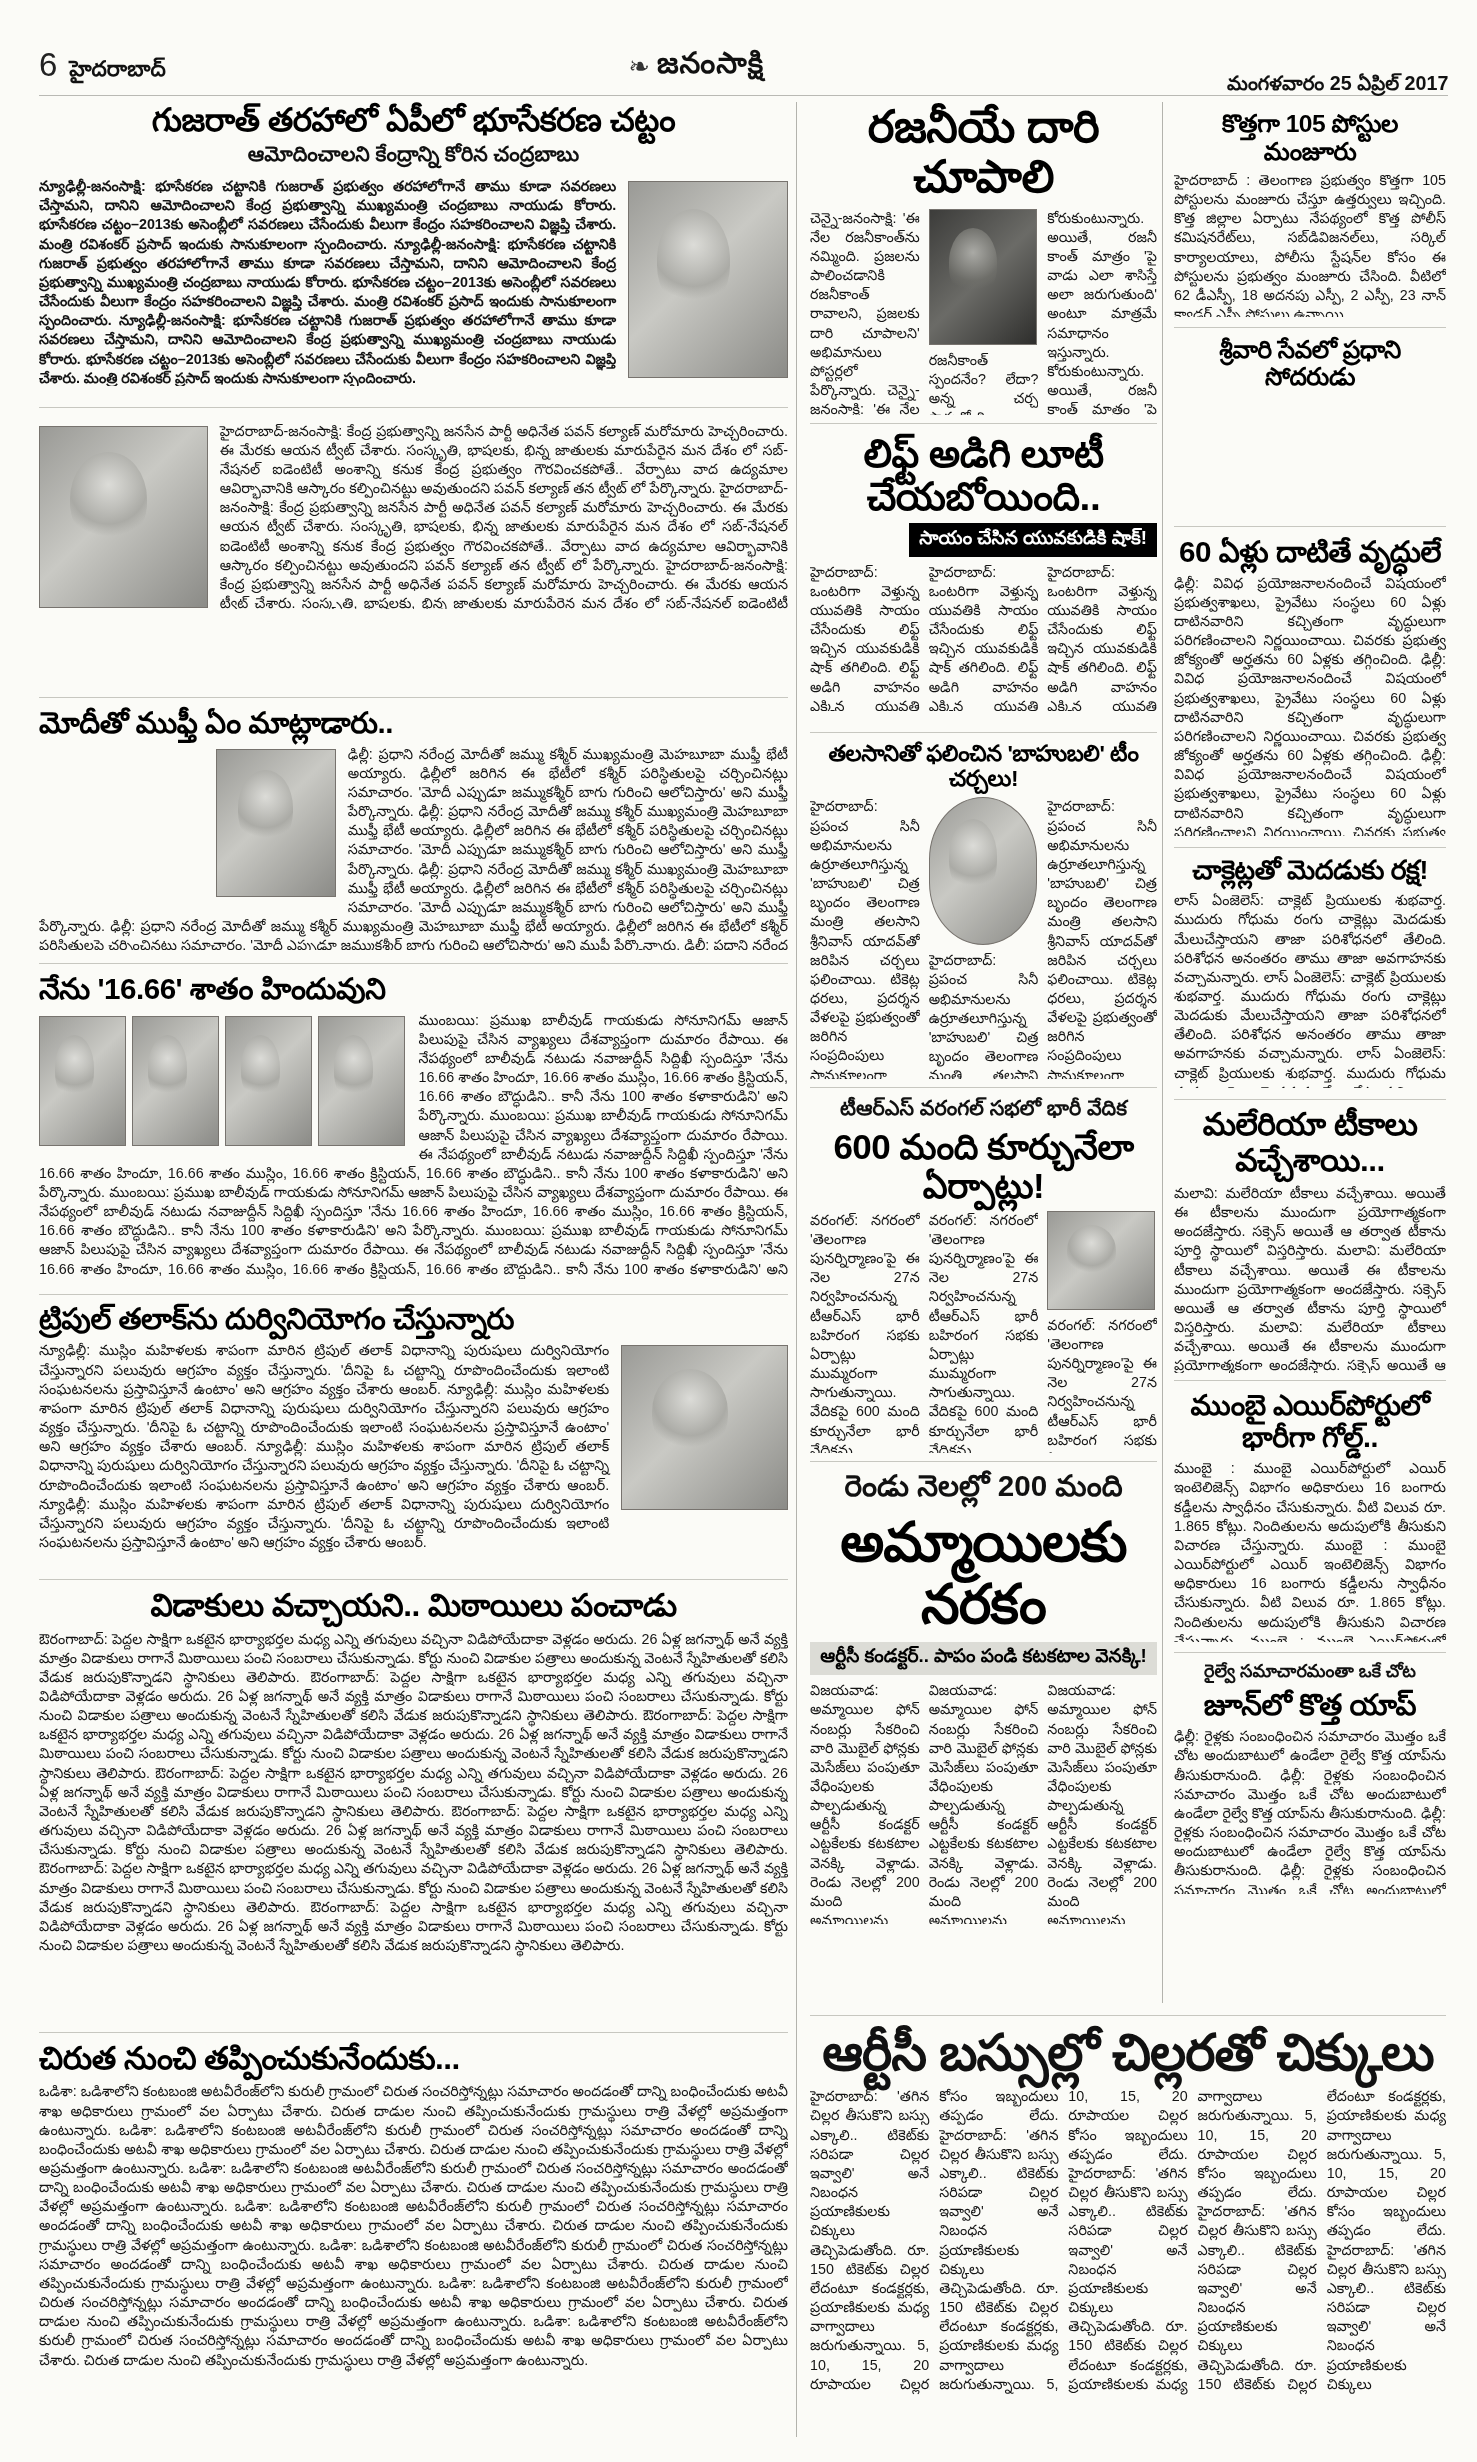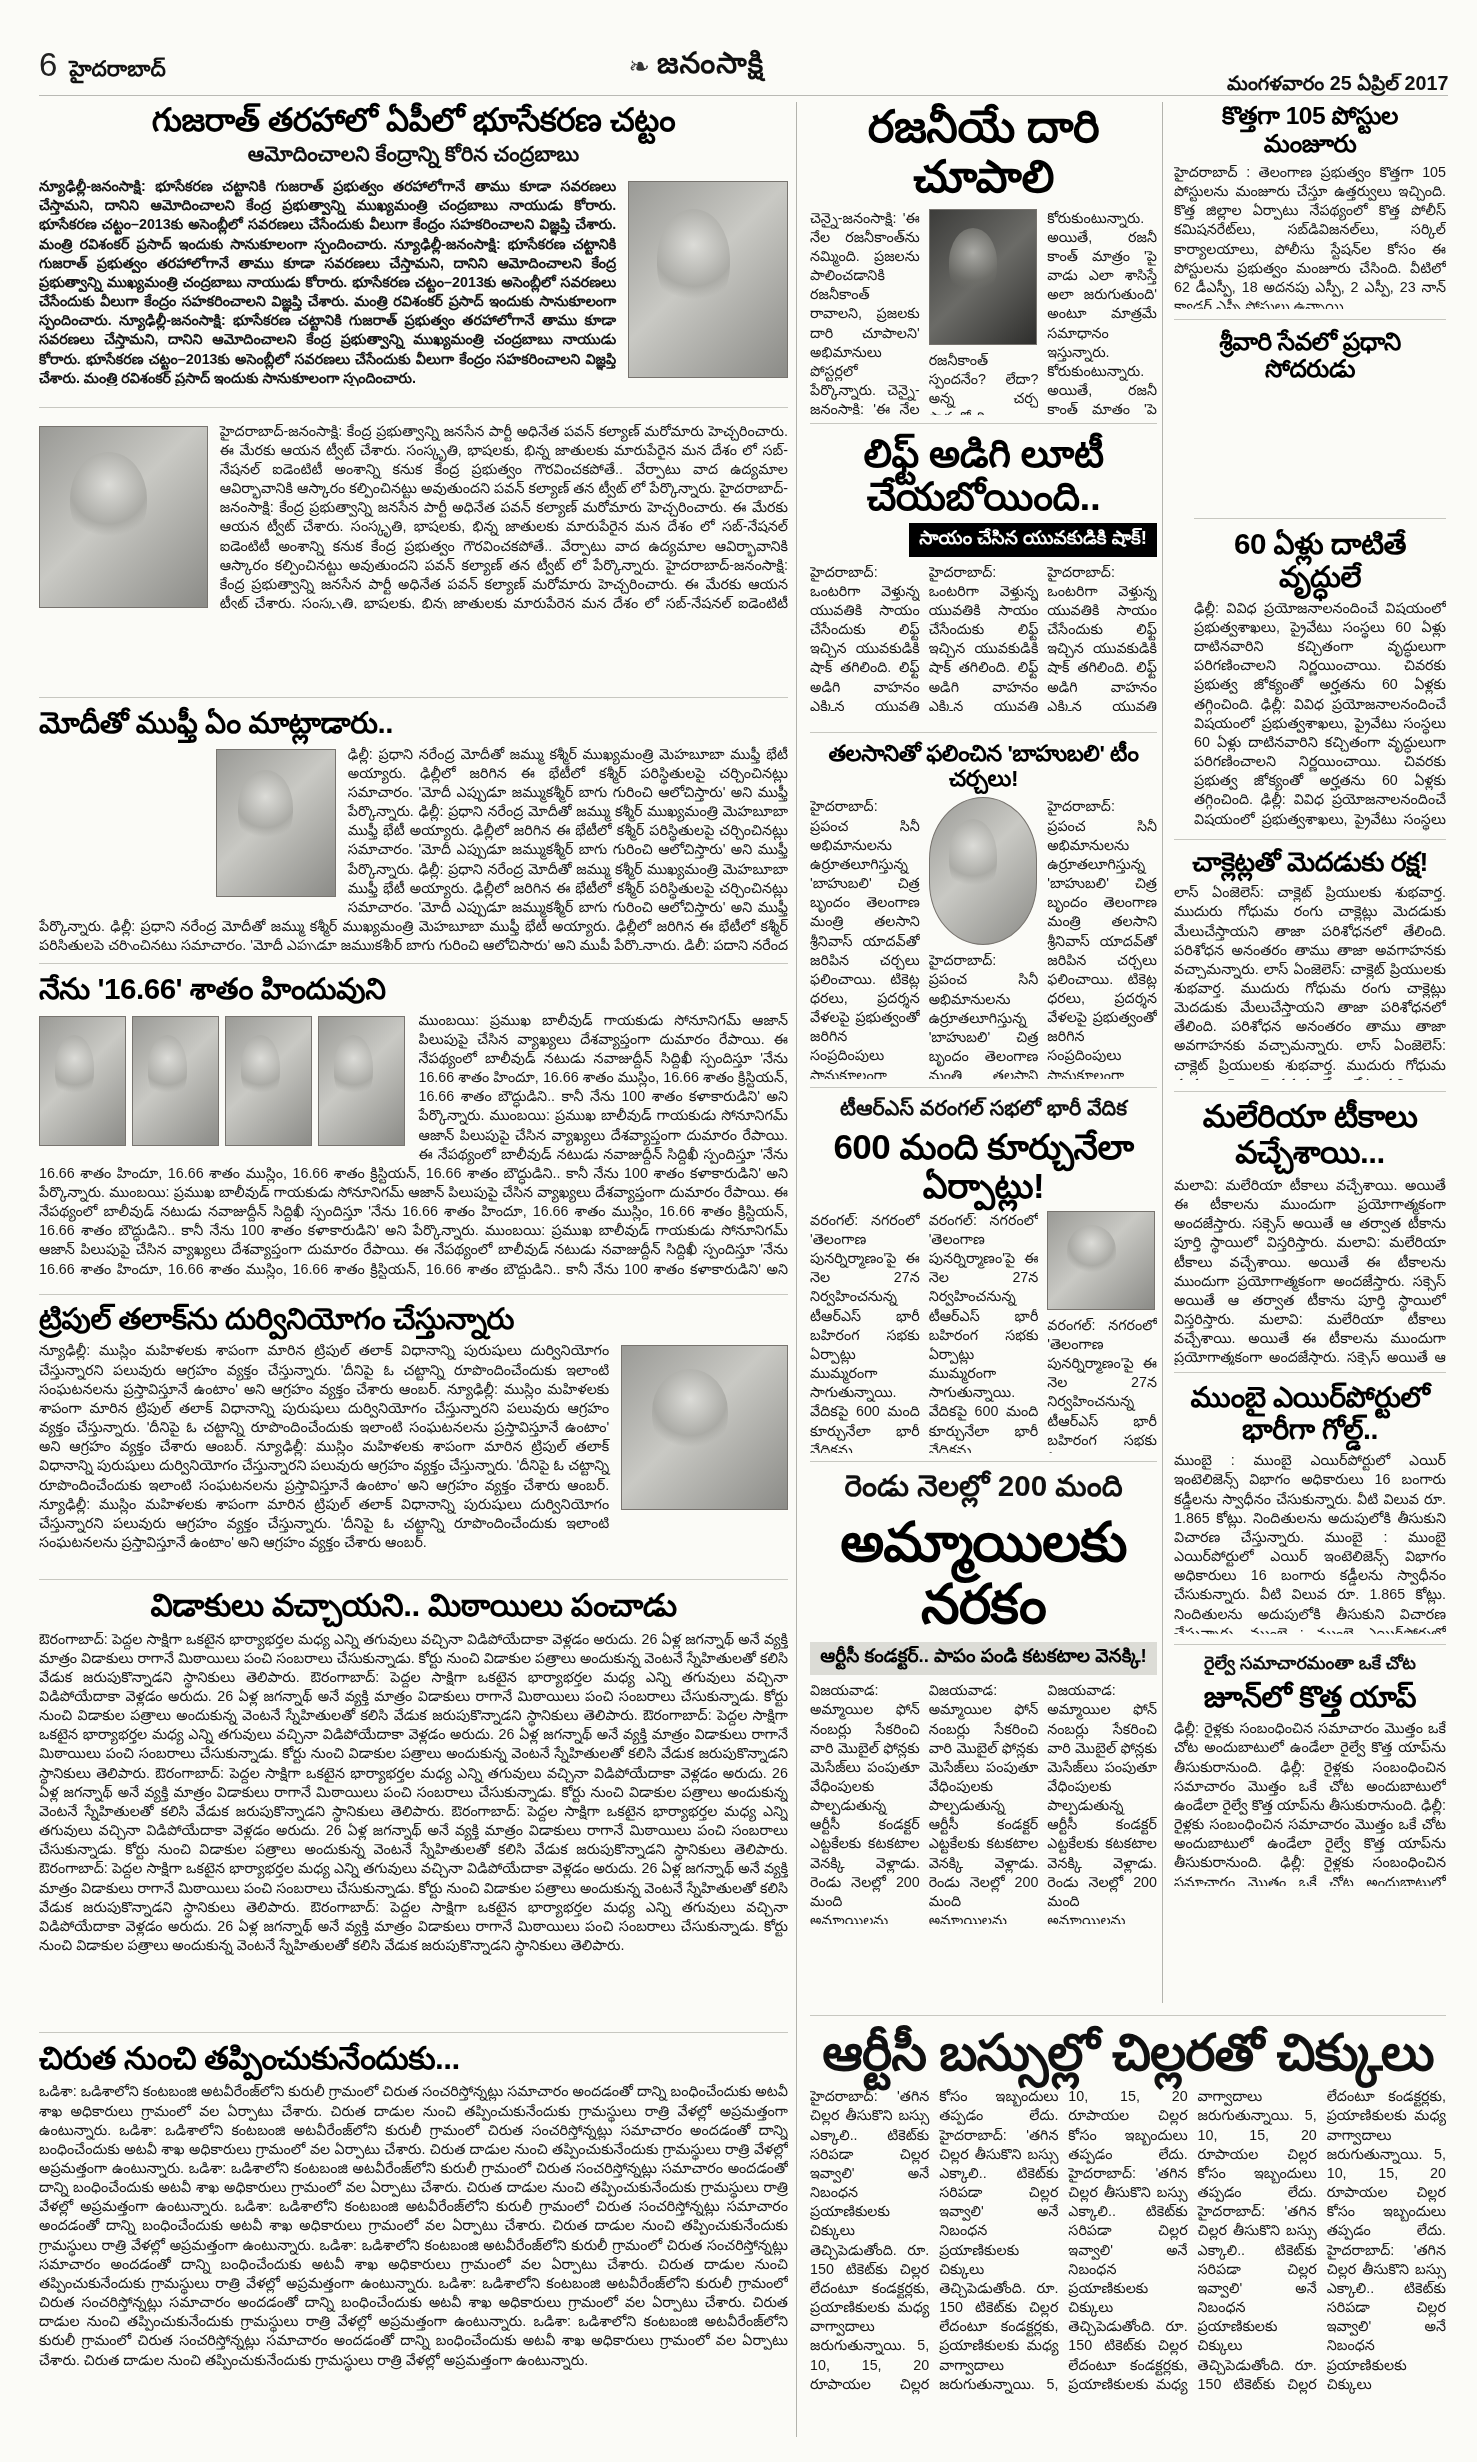--- a/index.html
+++ b/index.html
@@ -17,21 +17,21 @@
   .hdr-left { display:flex; align-items:baseline; gap:11.8px; }
   .pageno { font-size:33px; font-weight:400; color:#222; }
   .edition { font-size:21.7px; font-weight:bold; }
   .masthead { display:flex; align-items:center; gap:5.9px; font-size:29.6px; font-weight:bold; letter-spacing:1px; }
   .logo-mark { font-size:25.6px; color:#333; }
   .hdr-date { font-size:19.7px; font-weight:bold;margin-top:40px; }
 
   
   .colL { position:absolute; left:39px;  top:102px; width:749px;  height:2350px; overflow:hidden; }
   .colM { position:absolute; left:810px; top:102px; width:347px;  height:1909px; overflow:hidden; }
-  .colR { position:absolute; left:1174px;top:102px; width:272px;  height:1909px; overflow:hidden; }
+  .colR { position:absolute; left:1174px;top:110px; width:272px;  height:1909px; overflow:hidden; }
   .vrule { position:absolute; width:1px; background:#b3b3ad; }
   #vr1 { left:796px;  top:102px; height:2335px; }
   #vr2 { left:1162px; top:102px; height:1901px; }
   .story { position:relative; overflow:hidden; border-top:1px solid #c7c7c0; padding-top:7.9px; margin-top:7.9px; }
   .story.first { border-top:none; margin-top:0; padding-top:0; }
 
   
   .hl { font-weight:bold; color:#000; line-height:1.12; letter-spacing:-0.5px; }
   .hl-xl  { font-size:45px; text-align:center; }
   .hl-big { font-size:37px; text-align:center; }
@@ -216,21 +216,21 @@
 
     <div class="story first" style="height:209px;">
       <div class="hl hl-sm hl-ctr">కొత్తగా 105 పోస్టుల మంజూరు</div>
       <div class="bd" style="height:146px;">హైదరాబాద్ : తెలంగాణ ప్రభుత్వం కొత్తగా 105 పోస్టులను మంజూరు చేస్తూ ఉత్తర్వులు ఇచ్చింది. కొత్త జిల్లాల ఏర్పాటు నేపథ్యంలో కొత్త పోలీస్ కమిషనరేట్‌లు, సబ్‌డివిజనల్‌లు, సర్కిల్ కార్యాలయాలు, పోలీసు స్టేషన్‌ల కోసం ఈ పోస్టులను ప్రభుత్వం మంజూరు చేసింది. వీటిలో 62 డీఎస్పీ, 18 అదనపు ఎస్పీ, 2 ఎస్పీ, 23 నాన్ క్యాడర్ ఎస్పీ పోస్టులు ఉన్నాయి.</div>
     </div>
 
     <div class="story" style="height:191px;">
       <div class="hl hl-sm hl-ctr">శ్రీవారి సేవలో ప్రధాని సోదరుడు</div>
     </div>
 
-    <div class="story" style="height:313px;margin-left:20px;">
+    <div class="story" style="height:313px;">
       <div class="hl hl-ctr" style="font-size:29.6px;">60 ఏళ్లు దాటితే వృద్ధులే</div>
       <div class="bd" style="height:262px;">ఢిల్లీ: వివిధ ప్రయోజనాలనందించే విషయంలో ప్రభుత్వశాఖలు, ప్రైవేటు సంస్థలు 60 ఏళ్లు దాటినవారిని కచ్చితంగా వృద్ధులుగా పరిగణించాలని నిర్ణయించాయి. చివరకు ప్రభుత్వ జోక్యంతో అర్హతను 60 ఏళ్లకు తగ్గించింది. ఢిల్లీ: వివిధ ప్రయోజనాలనందించే విషయంలో ప్రభుత్వశాఖలు, ప్రైవేటు సంస్థలు 60 ఏళ్లు దాటినవారిని కచ్చితంగా వృద్ధులుగా పరిగణించాలని నిర్ణయించాయి. చివరకు ప్రభుత్వ జోక్యంతో అర్హతను 60 ఏళ్లకు తగ్గించింది. ఢిల్లీ: వివిధ ప్రయోజనాలనందించే విషయంలో ప్రభుత్వశాఖలు, ప్రైవేటు సంస్థలు 60 ఏళ్లు దాటినవారిని కచ్చితంగా వృద్ధులుగా పరిగణించాలని నిర్ణయించాయి. చివరకు ప్రభుత్వ జోక్యంతో అర్హతను 60 ఏళ్లకు తగ్గించింది.</div>
     </div>
 
     <div class="story" style="height:244px;">
       <div class="hl hl-sm hl-ctr" style="font-size:26.6px;">చాక్లెట్లతో మెదడుకు రక్ష!</div>
       <div class="bd" style="height:197px;">లాస్ ఏంజెలెస్: చాక్లెట్ ప్రియులకు శుభవార్త. ముదురు గోధుమ రంగు చాక్లెట్లు మెదడుకు మేలుచేస్తాయని తాజా పరిశోధనలో తేలింది. పరిశోధన అనంతరం తాము తాజా అవగాహనకు వచ్చామన్నారు. లాస్ ఏంజెలెస్: చాక్లెట్ ప్రియులకు శుభవార్త. ముదురు గోధుమ రంగు చాక్లెట్లు మెదడుకు మేలుచేస్తాయని తాజా పరిశోధనలో తేలింది. పరిశోధన అనంతరం తాము తాజా అవగాహనకు వచ్చామన్నారు. లాస్ ఏంజెలెస్: చాక్లెట్ ప్రియులకు శుభవార్త. ముదురు గోధుమ రంగు చాక్లెట్లు మెదడుకు మేలుచేస్తాయని తాజా పరిశోధనలో తేలింది. పరిశోధన అనంతరం తాము తాజా అవగాహనకు వచ్చామన్నారు.</div>
     </div>
 
     <div class="story" style="height:274px;">

